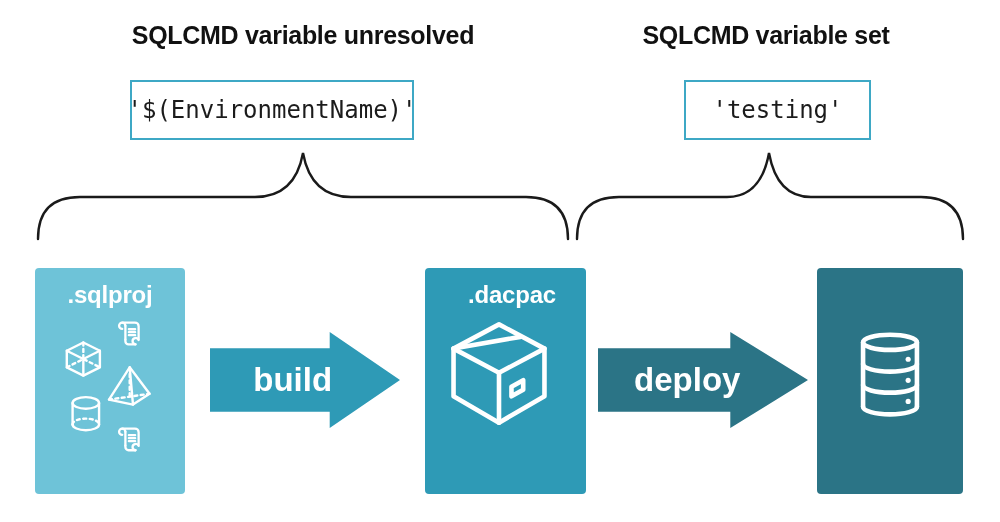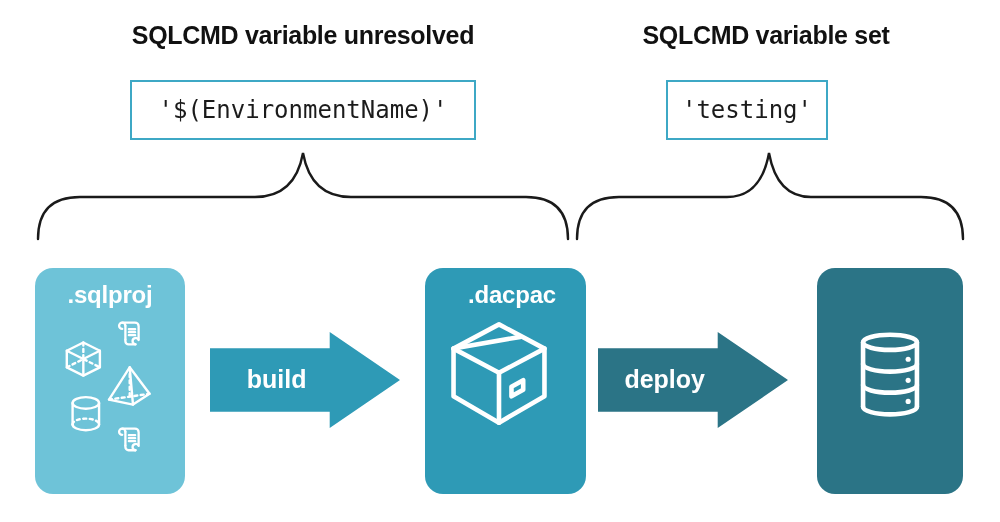--- a/index.html
+++ b/index.html
@@ -11,51 +11,51 @@
     position:absolute; top:21px; width:400px; text-align:center;
     font-size:25px; font-weight:bold; color:#111; letter-spacing:-0.3px;
   }
   .heading.left  { left:103px; }
   .heading.right { left:566px; }
   .codebox {
     position:absolute; top:80px; height:60px; box-sizing:border-box;
     border:2px solid #3EA8C5; background:#fff;
     display:flex; align-items:center; justify-content:center;
   }
-  .codebox.left  { left:130px; width:346px; }
-  .codebox.right { left:666px; width:162px; }
+  .codebox.left  { left:130px; width:284px; }
+  .codebox.right { left:684px; width:187px; }
   .code {
     font-family:"DejaVu Sans Mono", monospace;
     font-size:24px; color:#1b1b1b; white-space:pre;
   }
   .brace { position:absolute; }
   .brace path { fill:none; stroke:#1a1a1a; stroke-width:2.4; stroke-linecap:round; }
-  .card { position:absolute; top:268px; height:226px; border-radius:18px; }
+  .card { position:absolute; top:268px; height:226px; border-radius:4px; }
   #card-sqlproj  { left:35px;  width:150px; }
   #card-dacpac   { left:425px; width:148px; }
   #card-database { left:817px; width:146px; }
   .card-label {
     position:relative; text-align:center; margin-top:13px;
     font-size:24px; font-weight:bold; color:#ffffff; letter-spacing:-0.2px;
   }
   .card svg.icon { position:absolute; }
   .card svg.icon * { vector-effect:non-scaling-stroke; }
   #icon-sqlproj  { left:26px; top:48px;  width:96px; }
   #icon-dacpac   { left:19px; top:52px;  width:110px; }
   #icon-database { left:32px; top:62px;  width:82px;  }
   .arrow {
     position:absolute; top:332px; width:190px; height:96px;
     clip-path:polygon(0 17%, 63% 17%, 63% 0, 100% 50%, 63% 100%, 63% 83%, 0 83%);
   }
   #arrow-build  { left:210px; }
   #arrow-deploy { left:598px; }
   .arrow-label {
-    position:absolute; left:0; top:16%; height:68%; width:66%;
+    position:absolute; left:16px; top:16%; height:68%; width:66%;
     display:flex; align-items:center; justify-content:center;
-    color:#fff; font-weight:bold; font-size:25px; padding-left:8px; box-sizing:border-box;
+    color:#fff; font-weight:bold; font-size:33px; padding-left:8px; box-sizing:border-box;
   }
   .wicon { fill:none; stroke:#ffffff; stroke-linecap:round; stroke-linejoin:round; }
 </style>
 </head>
 <body>
 
 <div class="stage">
 
   <div class="heading left">SQLCMD variable unresolved</div>
   <div class="heading right">SQLCMD variable set</div>
@@ -124,21 +124,21 @@
       <g class="wicon" stroke-width="4.6">
         <path d="M75 6 L137 39 L75 72 L13 39 Z"></path>
         <path d="M13 39 L104 23"></path>
         <path d="M13 39 V104 L75 140 L137 104 V39"></path>
         <path d="M75 72 V140"></path>
         <path d="M92 91 l16 -9 v13 l-16 9 Z"></path>
       </g>
     </svg>
   </div>
 
-  <div class="arrow" id="arrow-deploy" style="background: rgb(43, 116, 134);">
+  <div class="arrow" id="arrow-deploy" style="background: rgb(43, 116, 134); padding-left: 20px;">
     <span class="arrow-label">deploy</span>
   </div>
 
   <div class="card" id="card-database" style="background: rgb(43, 116, 134);">
     <svg class="icon" id="icon-database" viewBox="0 0 140 154">
       <g class="wicon" stroke-width="4.6">
         <ellipse cx="70" cy="21" rx="46" ry="13"></ellipse>
         <path d="M24 21 V131 M116 21 V131"></path>
         <path d="M24 58 a46 13 0 0 0 92 0"></path>
         <path d="M24 94 a46 13 0 0 0 92 0"></path>

